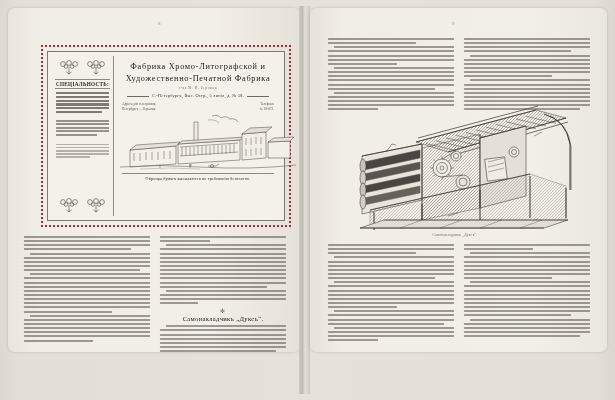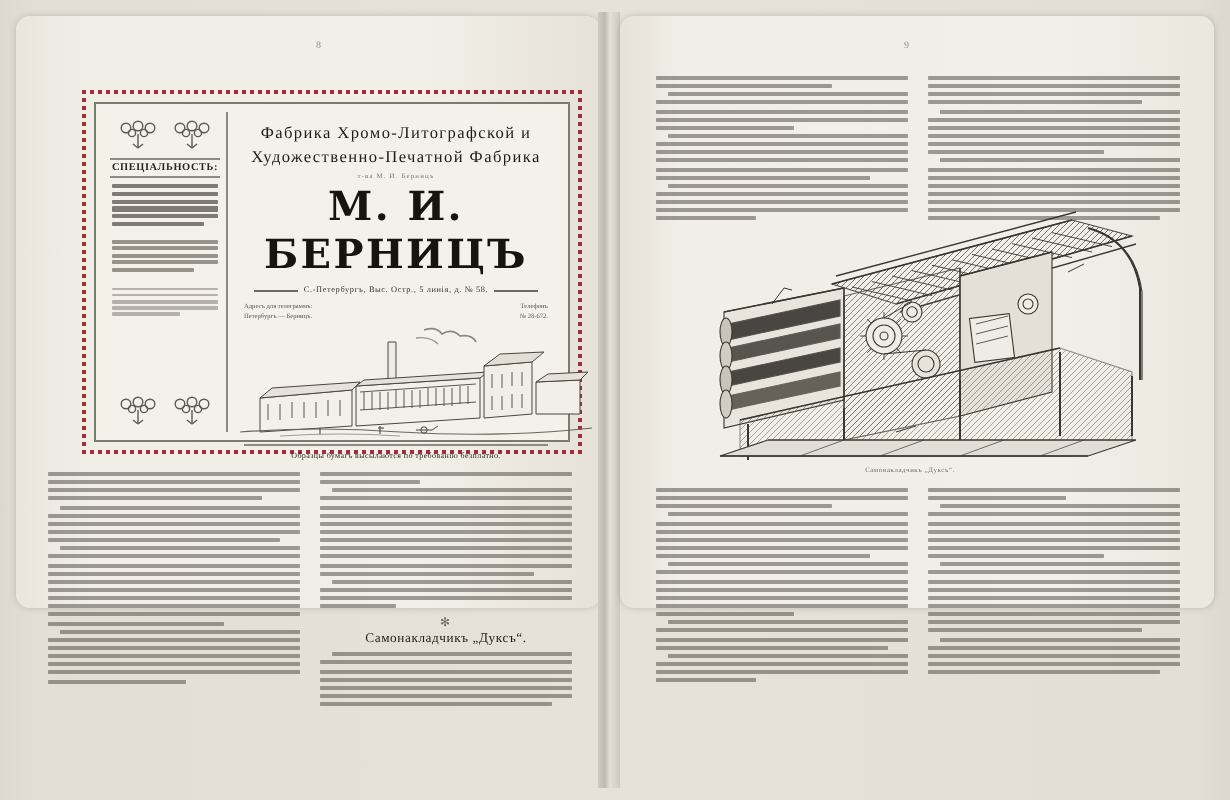--- a/index.html
+++ b/index.html
@@ -5,21 +5,21 @@
   html,body{margin:0;padding:0;}
   body{
     width:615px;height:400px;overflow:hidden;
     background:#d8d5cd;
     font-family:"Liberation Serif", serif;
   }
   .scan{position:relative;width:615px;height:400px;
         background:linear-gradient(90deg,#ddd9d1 0%,#e3dfd7 3%,#e6e2da 50%,#e3dfd7 97%,#dcd8d0 100%);}
 
   
-  .sheet{position:absolute;top:8px;height:296px;background:#efece4;
+  .sheet{position:absolute;top:8px;height:344px;background:#efece4;
          border-radius:7px;}
   .sheet.left{left:8px;width:292px;
      background:linear-gradient(90deg,#eae6de 0%,#f1eee7 12%,#f2efe8 70%,#e6e2d9 99%);
      box-shadow:0 0 3px rgba(120,112,96,.35);}
   .sheet.right{left:310px;width:297px;
      background:linear-gradient(90deg,#e7e3da 1%,#f1eee7 10%,#f2efe8 75%,#eae7df 100%);
      box-shadow:0 0 3px rgba(120,112,96,.35);}
   .gutter{position:absolute;left:299px;top:6px;width:11px;height:388px;
      background:linear-gradient(90deg,#cfcbc2 0%,#bfbab0 30%,#e4e0d8 55%,#cdc9c0 100%);}
 
@@ -182,21 +182,20 @@
               </svg>
             </span>
           </div>
         </div>
 
         <div class="ad-right">
           <div class="ad-title">
             <div class="ad-t1">Фабрика Хромо-Литографской и</div>
             <div class="ad-t2">Художественно-Печатной Фабрика</div>
             <div class="ad-sub">т-ва М. И. Берницъ</div>
-            <div class="ad-name">М. И. БЕРНИЦЪ</div>
             <div class="ad-addr">
               <span class="rule"></span><span>С.-Петербургъ, Выс. Остр., 5 линія, д. № 58.</span><span class="rule"></span>
             </div>
           </div>
 
           <div class="ad-cols">
             <div>
               <span>Адресъ для телеграммъ:</span><br>
               <span>Петербургъ — Берницъ.</span>
             </div>

